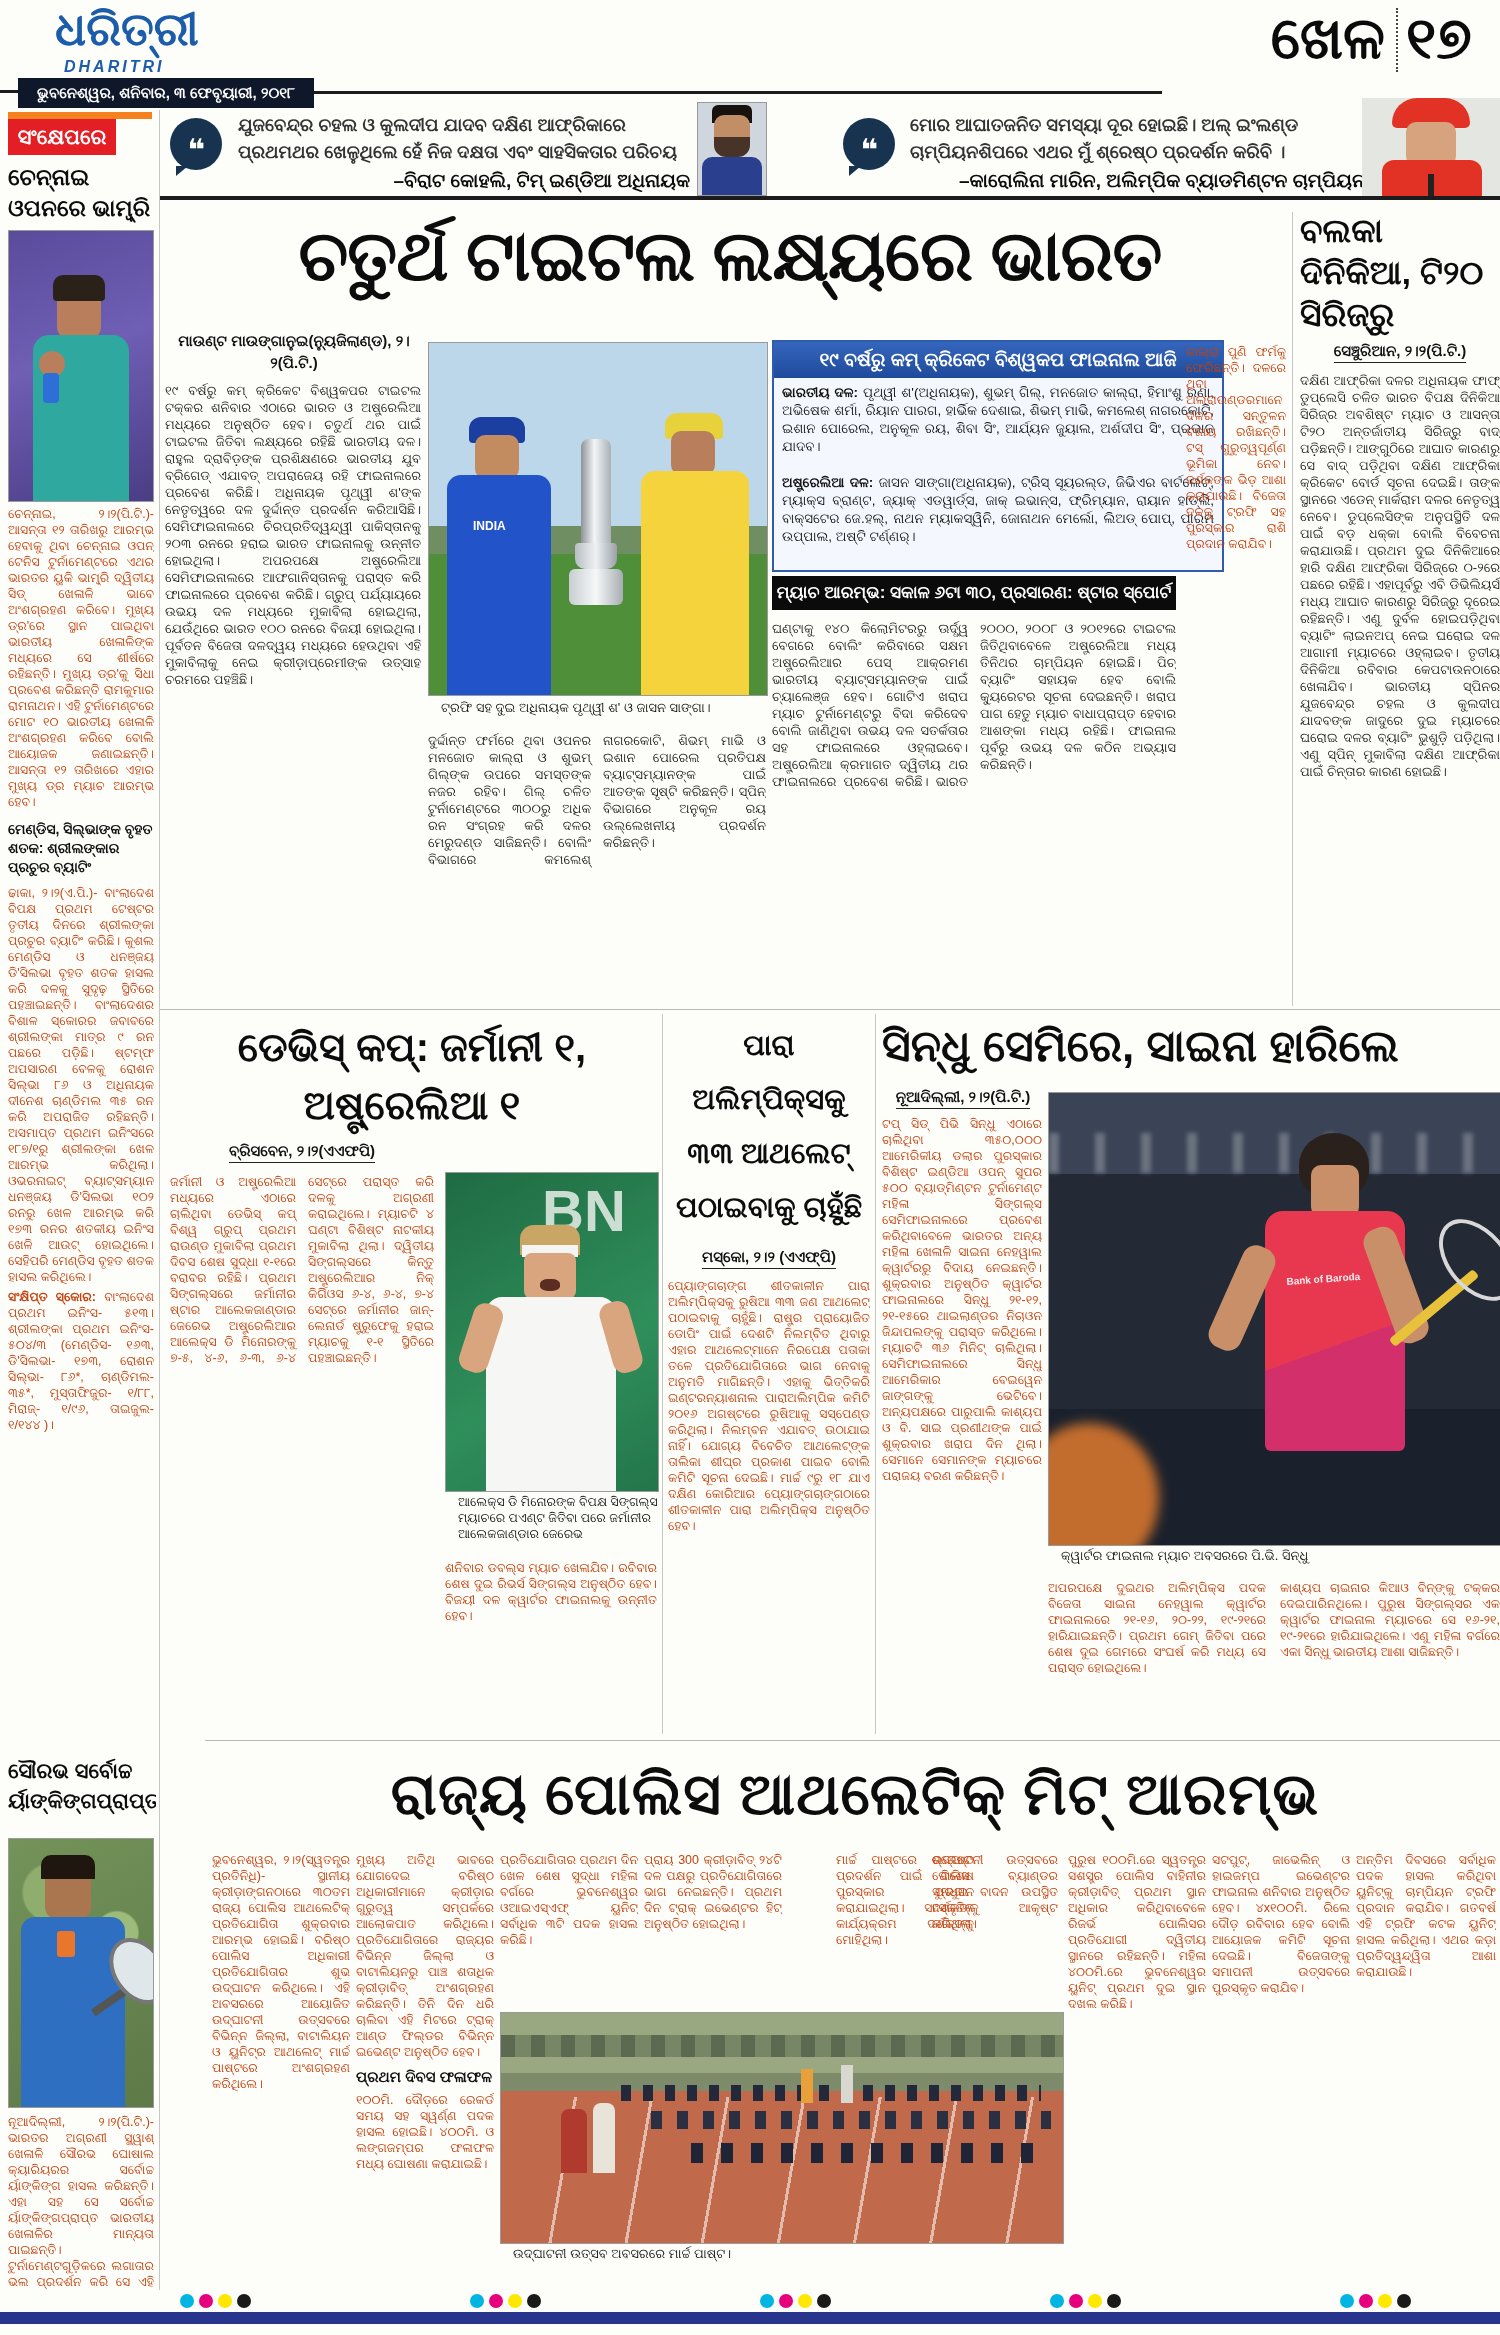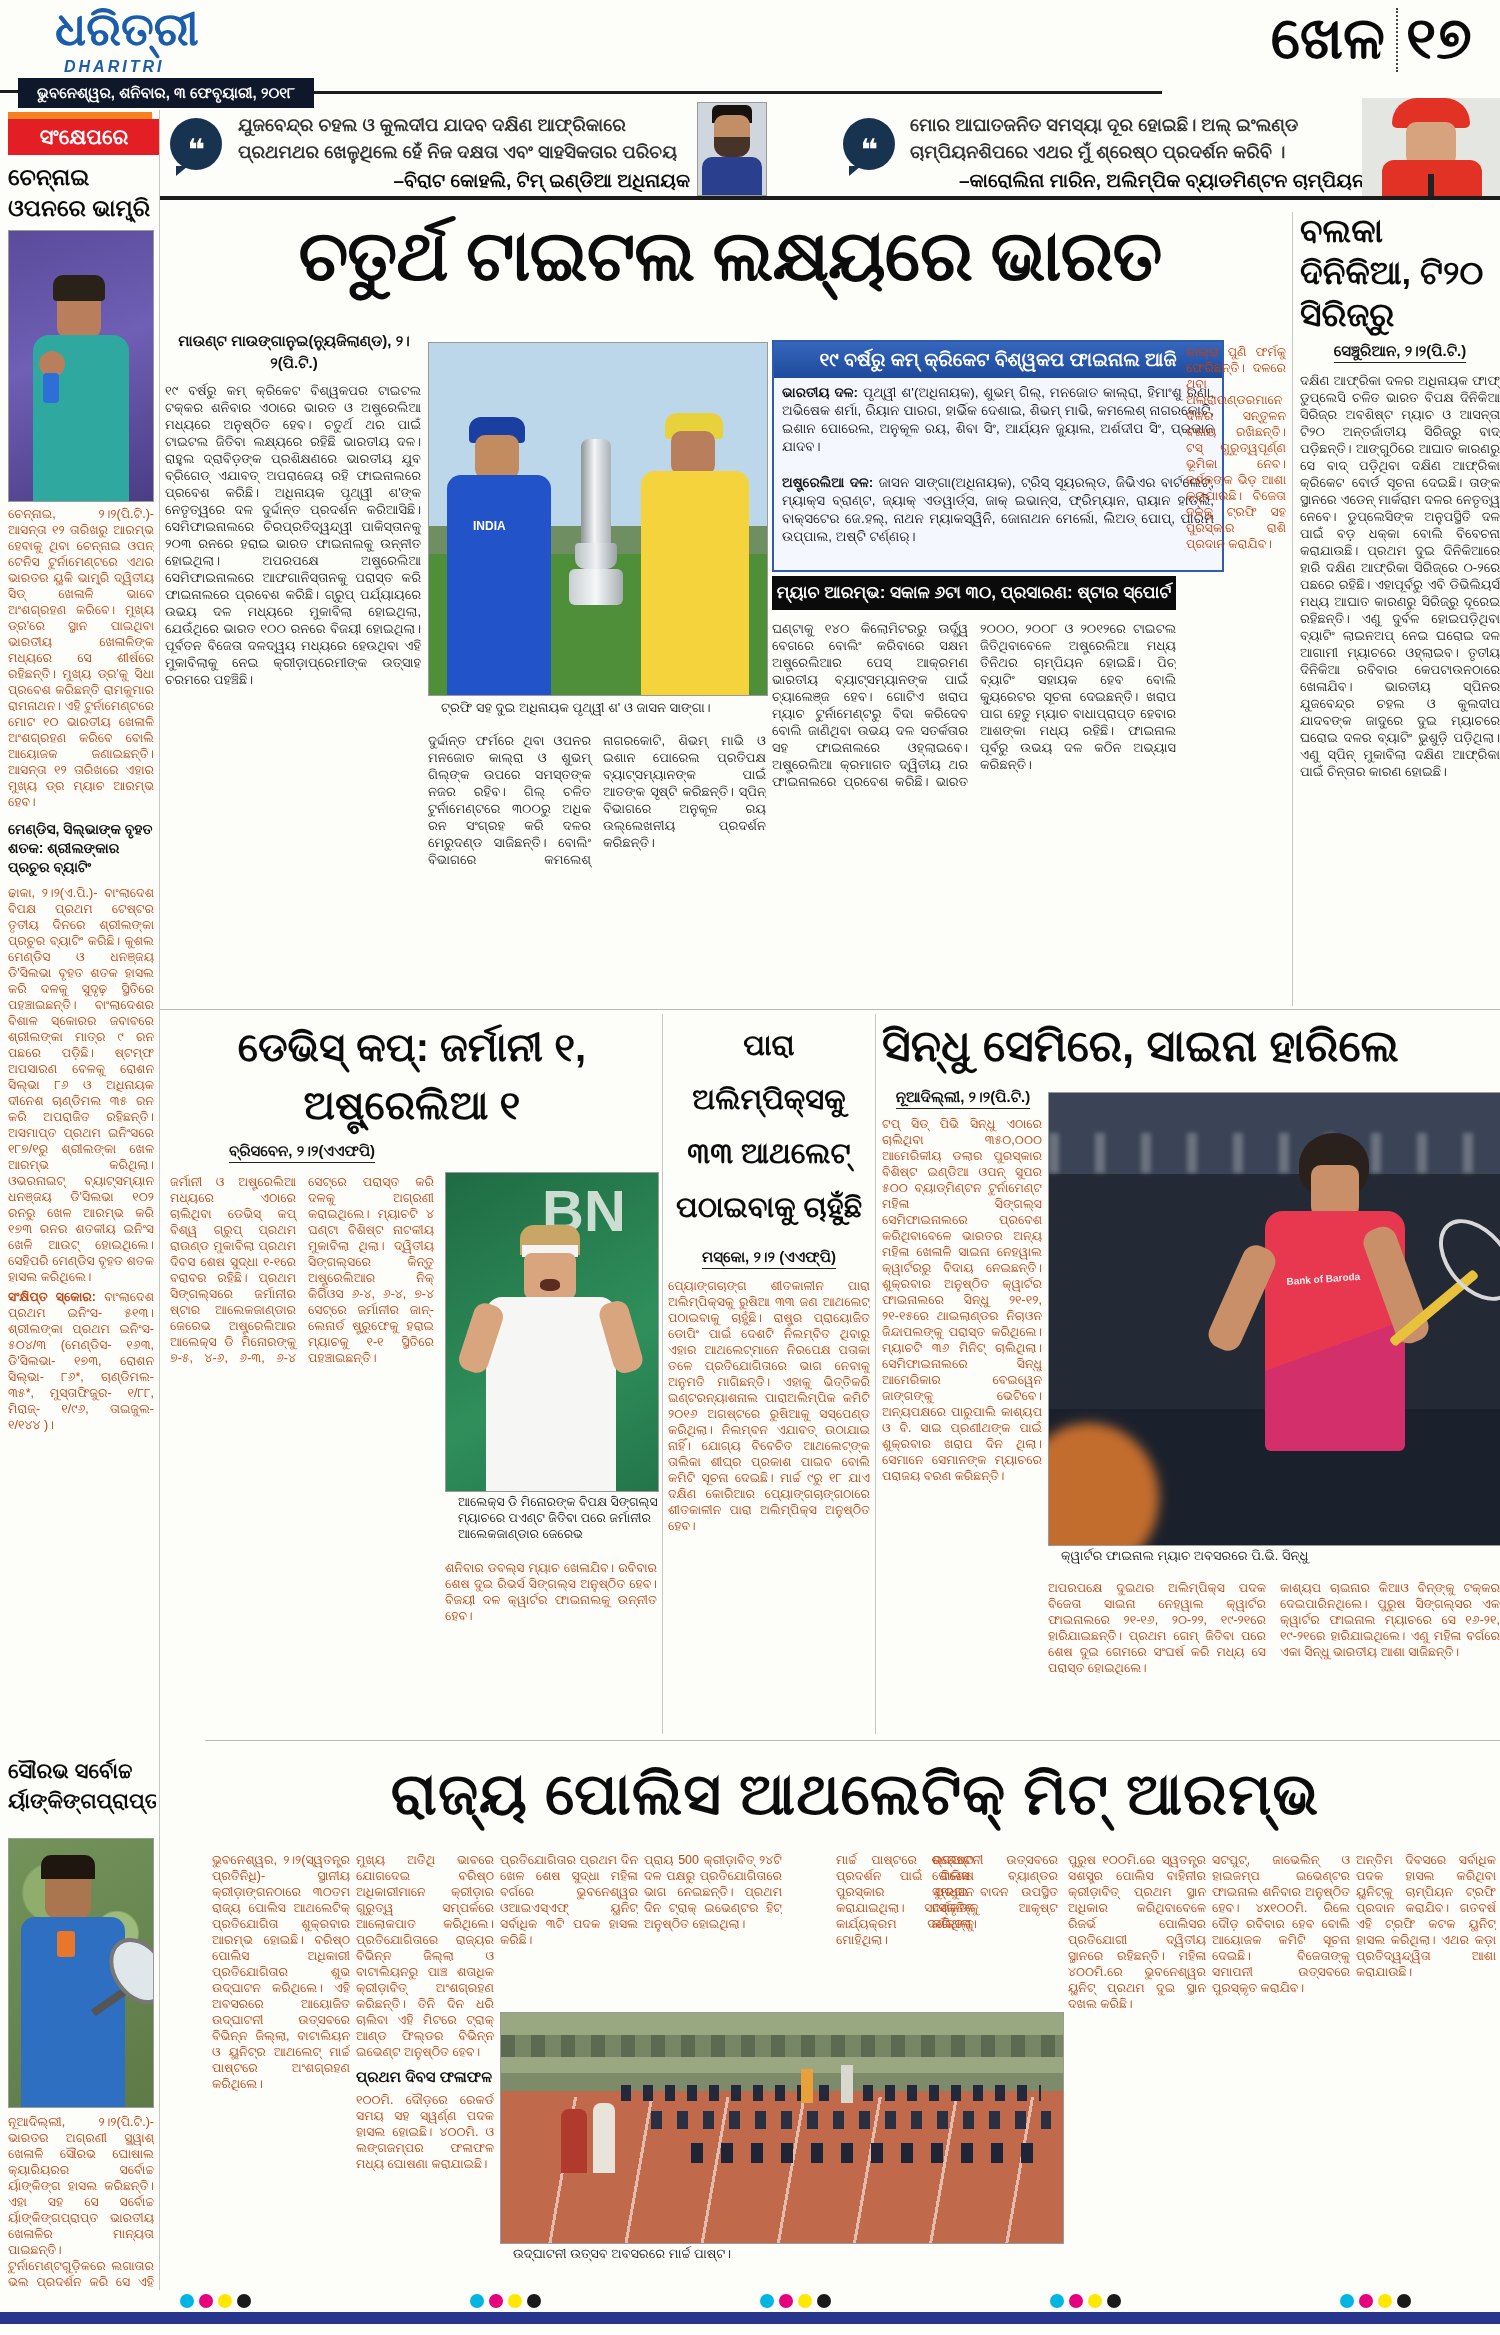--- a/index.html
+++ b/index.html
@@ -56,21 +56,21 @@
   <div class="abs qattr" style="left:940px;top:170px;width:425px;height:26px;">–କାରୋଲିନା ମାରିନ, ଅଲିମ୍ପିକ ବ୍ୟାଡମିଣ୍ଟନ ଚାମ୍ପିୟନ</div>
   <div class="photo" style="left:1362px;top:98px;width:138px;height:98px;background:#e4e6e2;border:none;">
     <div class="ph" style="left:30px;top:0px;width:78px;height:30px;background:#e23226;border-radius:40px 40px 8px 8px;"></div>
     <div class="ph" style="left:44px;top:24px;width:50px;height:44px;background:#d7a27e;border-radius:10px;"></div>
     <div class="ph" style="left:20px;top:62px;width:100px;height:36px;background:#e23226;border-radius:12px 12px 0 0;"></div>
     <div class="ph" style="left:66px;top:76px;width:6px;height:22px;background:#222;"></div>
   </div>
   <div class="hrule" style="left:160px;top:196px;width:1340px;height:4px;"></div>
 
   <div class="abs" style="left:8px;top:112px;width:144px;height:7px;background:#f5821f;"></div>
-  <div class="abs" style="left:8px;top:119px;width:152px;height:36px;background:#e31e24;color:#fff;font-weight:bold;
+  <div class="abs" style="left:8px;top:119px;width:108px;height:36px;background:#e31e24;color:#fff;font-weight:bold;
        font-size:21px;line-height:36px;text-align:center;">ସଂକ୍ଷେପରେ</div>
   <div class="abs hl" style="left:8px;top:162px;width:146px;height:64px;font-size:23px;line-height:31px;">ଚେନ୍ନାଇ ଓପନରେ ଭାମ୍ବ୍ରି ଦ୍ୱିତୀୟ ସିଡ୍</div>
   <div class="photo" style="left:8px;top:230px;width:144px;height:270px;background:linear-gradient(160deg,#5a4b9b 0%,#6f5fb5 45%,#4a3d85 100%);">
     <div class="ph" style="left:48px;top:58px;width:44px;height:50px;background:#b97f5d;border-radius:12px;"></div>
     <div class="ph" style="left:44px;top:44px;width:52px;height:26px;background:#2a2118;border-radius:10px 10px 4px 4px;"></div>
     <div class="ph" style="left:24px;top:104px;width:96px;height:166px;background:#2fa8a0;border-radius:16px 16px 0 0;"></div>
     <div class="ph" style="left:30px;top:120px;width:26px;height:26px;background:#b97f5d;border-radius:50%;"></div>
     <div class="ph" style="left:34px;top:142px;width:16px;height:30px;background:#2d6fd6;border-radius:4px;"></div>
   </div>
   <div class="abs" style="left:8px;top:506px;width:146px;height:1242px;overflow:hidden;">
@@ -175,21 +175,21 @@
 
   <div class="abs hl" style="left:215px;top:1748px;width:1280px;height:96px;font-size:58px;line-height:92px;text-align:center;letter-spacing:1px;">ରାଜ୍ୟ ପୋଲିସ ଆଥଲେଟିକ୍ ମିଟ୍ ଆରମ୍ଭ</div>
 
   <div class="abs bt-sm" style="left:212px;top:1852px;width:138px;height:436px;">ଭୁବନେଶ୍ୱର, ୨।୨(ସ୍ୱତନ୍ତ୍ର ପ୍ରତିନିଧି)- ସ୍ଥାନୀୟ କ୍ରୀଡ଼ାଙ୍ଗନଠାରେ ୩୦ତମ ରାଜ୍ୟ ପୋଲିସ ଆଥଲେଟିକ୍ ପ୍ରତିଯୋଗିତା ଶୁକ୍ରବାର ଆରମ୍ଭ ହୋଇଛି। ବରିଷ୍ଠ ପୋଲିସ ଅଧିକାରୀ ପ୍ରତିଯୋଗିତାର ଶୁଭ ଉଦ୍‌ଘାଟନ କରିଥିଲେ। ଏହି ଅବସରରେ ଆୟୋଜିତ ଉଦ୍‌ଘାଟନୀ ଉତ୍ସବରେ ବିଭିନ୍ନ ଜିଲ୍ଲା, ବାଟାଲିୟନ ଓ ୟୁନିଟ୍‌ର ଆଥଲେଟ୍ ମାର୍ଚ୍ଚ ପାଷ୍ଟରେ ଅଂଶଗ୍ରହଣ କରିଥିଲେ।</div>
   <div class="abs" style="left:356px;top:1852px;width:138px;height:436px;overflow:hidden;">
     <div class="bt-sm">ମୁଖ୍ୟ ଅତିଥି ଭାବରେ ଯୋଗଦେଇ ବରିଷ୍ଠ ଅଧିକାରୀମାନେ କ୍ରୀଡ଼ାର ଗୁରୁତ୍ୱ ସମ୍ପର୍କରେ ଆଲୋକପାତ କରିଥିଲେ। ପ୍ରତିଯୋଗିତାରେ ରାଜ୍ୟର ବିଭିନ୍ନ ଜିଲ୍ଲା ଓ ବାଟାଲିୟନରୁ ପାଞ୍ଚ ଶତାଧିକ କ୍ରୀଡ଼ାବିତ୍ ଅଂଶଗ୍ରହଣ କରିଛନ୍ତି। ତିନି ଦିନ ଧରି ଚାଲିବା ଏହି ମିଟରେ ଟ୍ରାକ୍ ଆଣ୍ଡ ଫିଲ୍ଡର ବିଭିନ୍ନ ଇଭେଣ୍ଟ ଅନୁଷ୍ଠିତ ହେବ।</div>
     <div style="font-size:15px;font-weight:bold;margin:8px 0 6px 0;">ପ୍ରଥମ ଦିବସ ଫଳାଫଳ</div>
     <div class="bt-sm">୧୦୦ମି. ଦୌଡ଼ରେ ରେକର୍ଡ ସମୟ ସହ ସ୍ୱର୍ଣ୍ଣ ପଦକ ହାସଲ ହୋଇଛି। ୪୦୦ମି. ଓ ଲଙ୍ଗଜମ୍ପର ଫଳାଫଳ ମଧ୍ୟ ଘୋଷଣା କରାଯାଇଛି।</div>
   </div>
   <div class="abs bt-sm" style="left:500px;top:1852px;width:138px;height:152px;">ପ୍ରତିଯୋଗିତାର ପ୍ରଥମ ଦିନ ଖେଳ ଶେଷ ସୁଦ୍ଧା ମହିଳା ବର୍ଗରେ ଭୁବନେଶ୍ୱର ଓଆଇଏସ୍ଏଫ୍ ୟୁନିଟ୍ ସର୍ବାଧିକ ୩ଟି ପଦକ ହାସଲ କରିଛି।</div>
-  <div class="abs bt-sm" style="left:644px;top:1852px;width:138px;height:152px;">ପ୍ରାୟ 500 କ୍ରୀଡ଼ାବିତ୍ ୨୪ଟି ଦଳ ପକ୍ଷରୁ ପ୍ରତିଯୋଗିତାରେ ଭାଗ ନେଇଛନ୍ତି। ପ୍ରଥମ ଦିନ ଟ୍ରାକ୍ ଇଭେଣ୍ଟର ହିଟ୍ ଅନୁଷ୍ଠିତ ହୋଇଥିଲା।</div>
+  <div class="abs bt-sm" style="left:644px;top:1852px;width:138px;height:152px;">ପ୍ରାୟ 300 କ୍ରୀଡ଼ାବିତ୍ ୨୪ଟି ଦଳ ପକ୍ଷରୁ ପ୍ରତିଯୋଗିତାରେ ଭାଗ ନେଇଛନ୍ତି। ପ୍ରଥମ ଦିନ ଟ୍ରାକ୍ ଇଭେଣ୍ଟର ହିଟ୍ ଅନୁଷ୍ଠିତ ହୋଇଥିଲା।</div>
   <div class="abs bt-sm" style="left:788px;top:1852px;width:138px;height:152px;margin-left:48px;">ମାର୍ଚ୍ଚ ପାଷ୍ଟରେ ଶ୍ରେଷ୍ଠ ପ୍ରଦର୍ଶନ ପାଇଁ ବିଶେଷ ପୁରସ୍କାର ପ୍ରଦାନ କରାଯାଇଥିଲା। ସାଂସ୍କୃତିକ କାର୍ଯ୍ୟକ୍ରମ ଦର୍ଶକଙ୍କୁ ମୋହିଥିଲା।</div>
   <div class="abs bt-sm" style="left:932px;top:1852px;width:126px;height:152px;">ଉଦ୍‌ଘାଟନୀ ଉତ୍ସବରେ ପୋଲିସ ବ୍ୟାଣ୍ଡର ସୁମଧୁର ବାଦନ ଉପସ୍ଥିତ ଦର୍ଶକଙ୍କୁ ଆକୃଷ୍ଟ କରିଥିଲା।</div>
 
   <div class="photo" style="left:500px;top:2012px;width:562px;height:230px;background:linear-gradient(180deg,#9aa882 0 26%,#7d8b6b 26% 34%,#c06a4b 34% 100%);">
     <div class="ph" style="left:0;top:22px;width:562px;height:22px;background:repeating-linear-gradient(90deg,#4b5a43 0 14px,#6e7d5e 14px 30px);opacity:.8;"></div>
     <div class="ph" style="left:0;top:84px;width:562px;height:146px;background:repeating-linear-gradient(100deg,transparent 0 72px,rgba(255,255,255,.55) 72px 75px);"></div>
     <div class="ph" style="left:120px;top:72px;width:420px;height:16px;background:repeating-linear-gradient(90deg,#23283a 0 10px,transparent 10px 22px);"></div>
     <div class="ph" style="left:150px;top:98px;width:400px;height:18px;background:repeating-linear-gradient(90deg,#2a3042 0 11px,transparent 11px 26px);"></div>
     <div class="ph" style="left:190px;top:130px;width:360px;height:20px;background:repeating-linear-gradient(90deg,#1f2436 0 12px,transparent 12px 30px);"></div>
     <div class="ph" style="left:60px;top:96px;width:26px;height:64px;background:#b03a2e;border-radius:8px 8px 0 0;"></div>

